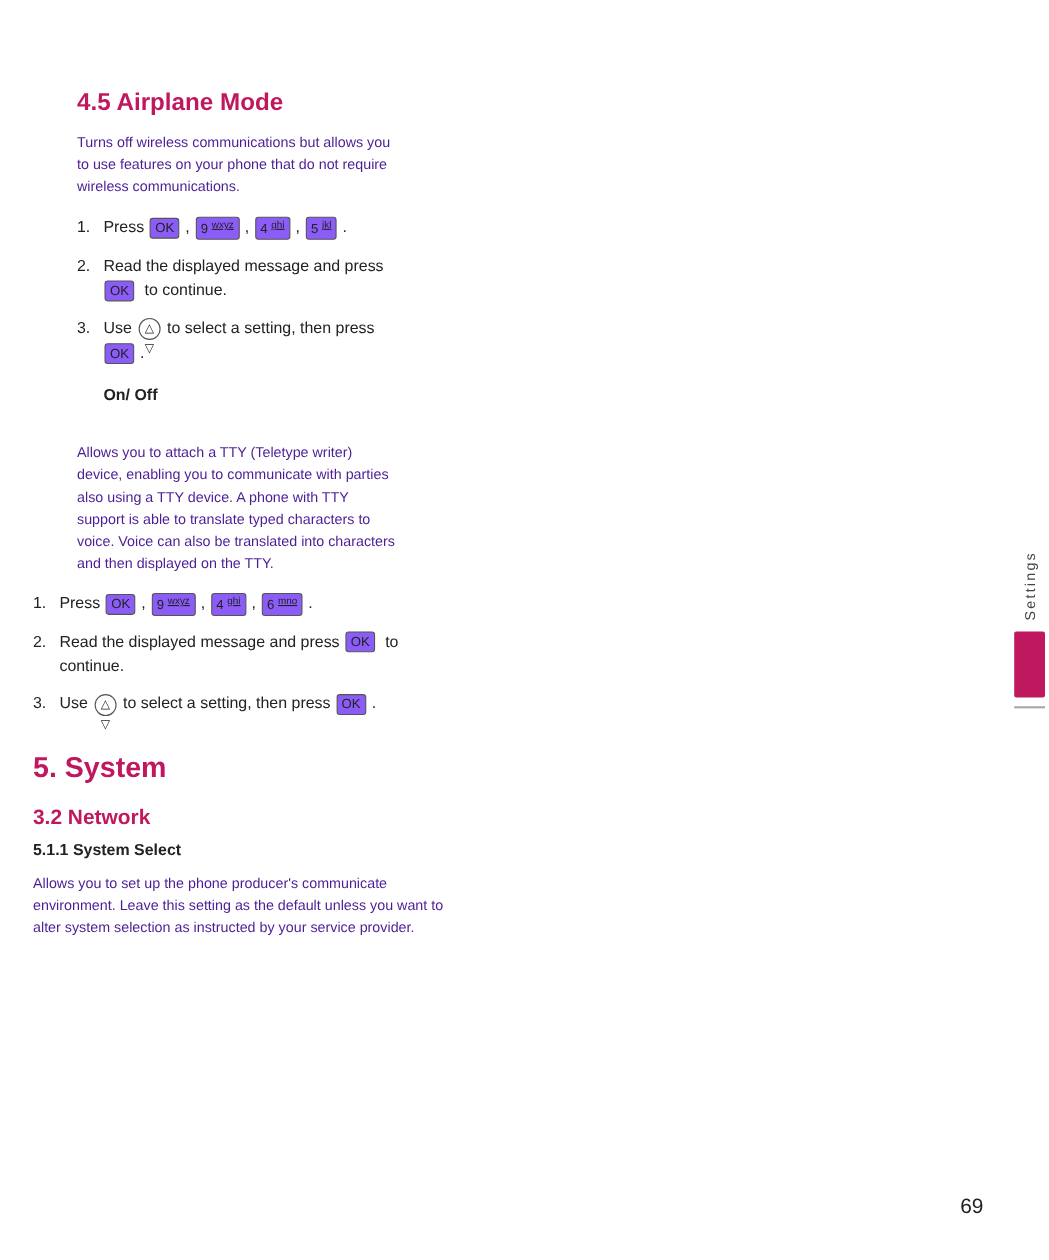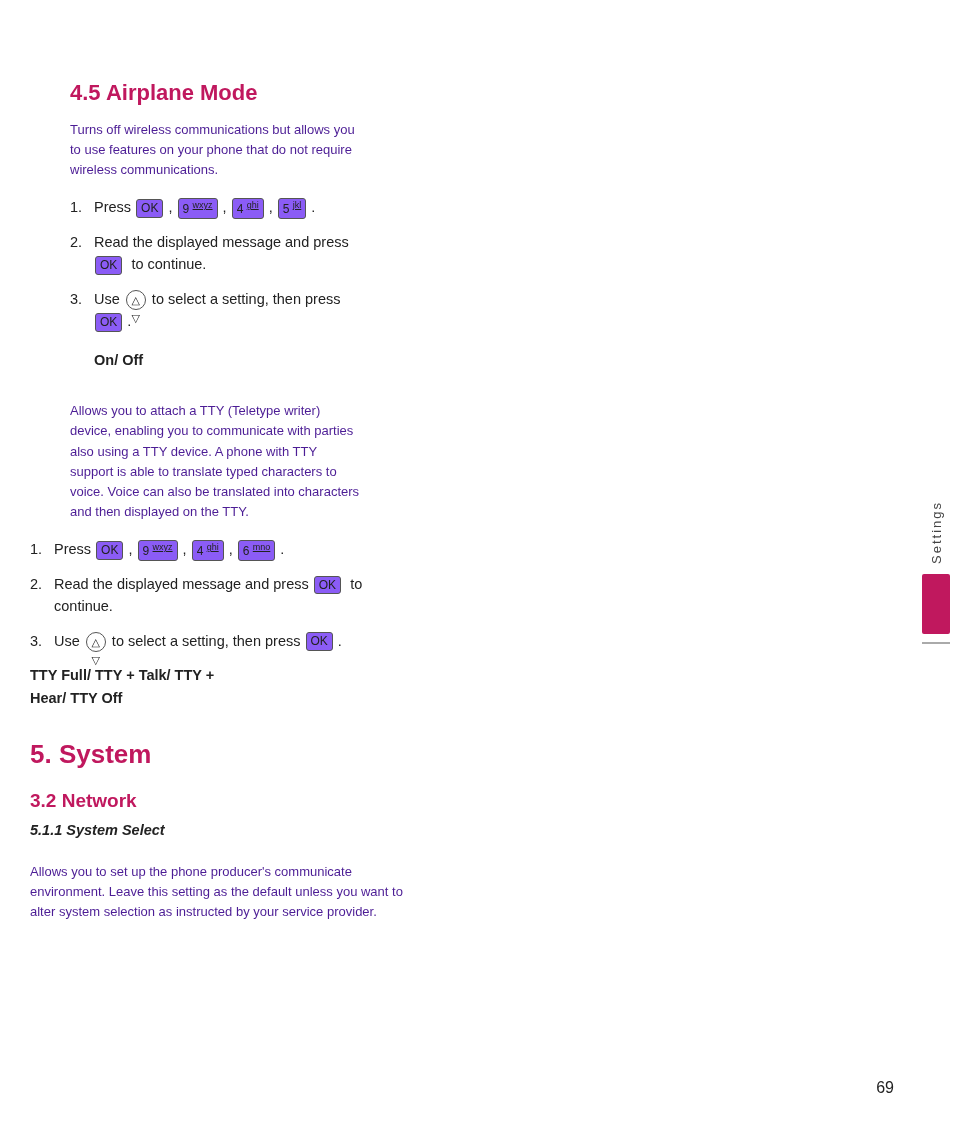--- a/index.html
+++ b/index.html
@@ -132,23 +132,23 @@
       margin-bottom: 10px;
     }
     .sidebar-bar {
       width: 28px;
       height: 60px;
       background: #c0185e;
       border-radius: 2px;
     }
     .page-number {
       position: absolute;
-      bottom: 48px;
+      bottom: 36px;
       right: 60px;
-      font-size: 16px;
+      font-size: 19px;
       color: #222;
     }
     .divider-line {
       width: 28px;
       height: 2px;
       background: #aaa;
       margin-top: 8px;
     }
     .bold-label {
       font-weight: bold;
@@ -208,31 +208,28 @@
       </span>
     </div>
 
     <div class="step">
       <span class="step-num">3.</span>
       <span class="step-content">
         Use <span class="nav-icon">△<br style="line-height:0">▽</span> to select a setting, then press <span class="kbd">OK</span> .
       </span>
     </div>
 
-    <div class="tty-modes">
-      TTY Full/ TTY + Talk/ TTY +<br>Hear/ TTY Off
-    </div>
 
     <div class="section-break">
       <h1 class="section-title" style="font-size:26px;">5. System</h1>
     </div>
 
     <div class="subsection-break">
       <h2 class="subsection-title">3.2 Network</h2>
-      <p class="bold-label" style="margin-bottom:24px;font-style:italic;">5.1.1 System Select</p>
+      <p class="bold-label" style="margin-bottom:12px;">5.1.1 System Select</p>
       <p class="body-text">Allows you to set up the phone producer's communicate environment. Leave this setting as the default unless you want to alter system selection as instructed by your service provider.</p>
     </div>
   </div>
 
   <div class="sidebar-wrapper">
     <div class="sidebar-text-wrapper">Settings</div>
     <div class="sidebar-bar"></div>
     <div class="divider-line"></div>
   </div>
 

